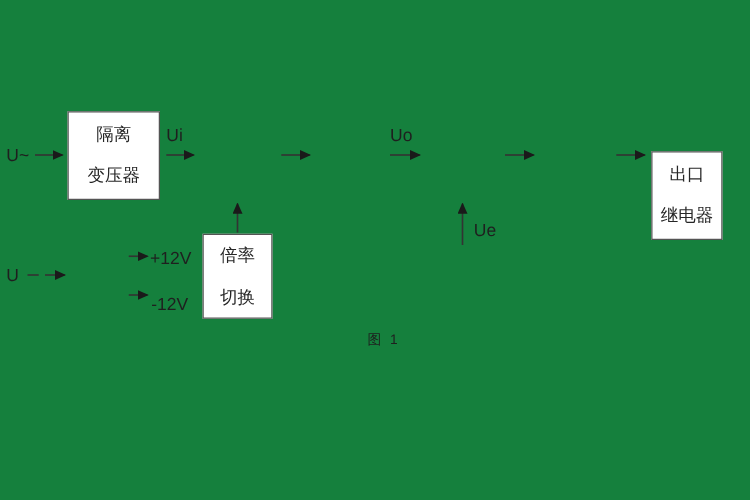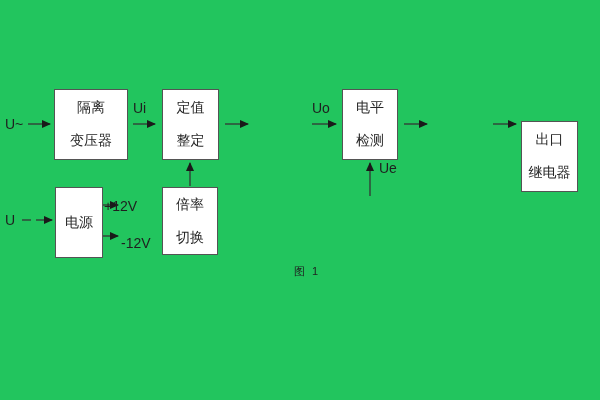--- a/index.html
+++ b/index.html
@@ -5,21 +5,21 @@
   html, body { margin: 0; padding: 0; }
   body {
     width: 600px; height: 400px;
     background: #ffffff;
     font-family: "Liberation Sans", "DejaVu Sans", sans-serif;
     overflow: hidden;
   }
   #canvas {
     position: relative;
     width: 600px; height: 400px;
-    background: #22c55e;
+    background: #15803d;
   }
   svg.connectors {
     position: absolute; left: 0; top: 0;
     width: 600px; height: 400px;
     pointer-events: none;
   }
   .box {
     position: absolute;
     border: 1px solid #545454;
     background: #ffffff;
@@ -74,50 +74,39 @@
 
     <line x1="190" y1="186" x2="190" y2="163" stroke="#333" stroke-width="1.3" marker-end="url(#arr)"></line>
     <line x1="370" y1="196" x2="370" y2="163" stroke="#333" stroke-width="1.3" marker-end="url(#arr)"></line>
   </svg>
 
   <div class="box" style="left:54px; top:89px; width:74px; height:71px;">
     <span>隔离</span>
     <span>变压器</span>
   </div>
 
-  <div class="box" style="left:162px; top:89px; width:57px; height:71px;">
-    <span>定值</span>
-    <span>整定</span>
-  </div>
 
 
-  <div class="box" style="left:342px; top:89px; width:56px; height:71px;">
-    <span>电平</span>
-    <span>检测</span>
-  </div>
 
 
   <div class="box" style="left:521px; top:89px; width:57px; height:71px;margin-top:32px;">
     <span>出口</span>
     <span>继电器</span>
   </div>
 
-  <div class="box" style="left:55px; top:187px; width:48px; height:71px;">
-    <span>电源</span>
-  </div>
 
   <div class="box" style="left:162px; top:187px; width:56px; height:68px;">
     <span>倍率</span>
     <span>切换</span>
   </div>
 
 
   <span class="sig" style="left:5px; top:116px;">U~</span>
   <span class="sig" style="left:133px; top:100px;">Ui</span>
   <span class="sig" style="left:312px; top:100px;">Uo</span>
   <span class="sig" style="left:5px; top:212px;">U</span>
-  <span class="sig" style="left:104px; top:198px;">+12V</span>
+  <span class="sig" style="left:120px; top:198px;">+12V</span>
   <span class="sig" style="left:121px; top:235px;">-12V</span>
-  <span class="sig" style="left:379px; top:160px;">Ue</span>
+  <span class="sig" style="left:379px; top:176px;">Ue</span>
 
   <span class="caption" style="left:294px; top:264px;">图 1</span>
 
 </div>
 
 </body></html>

